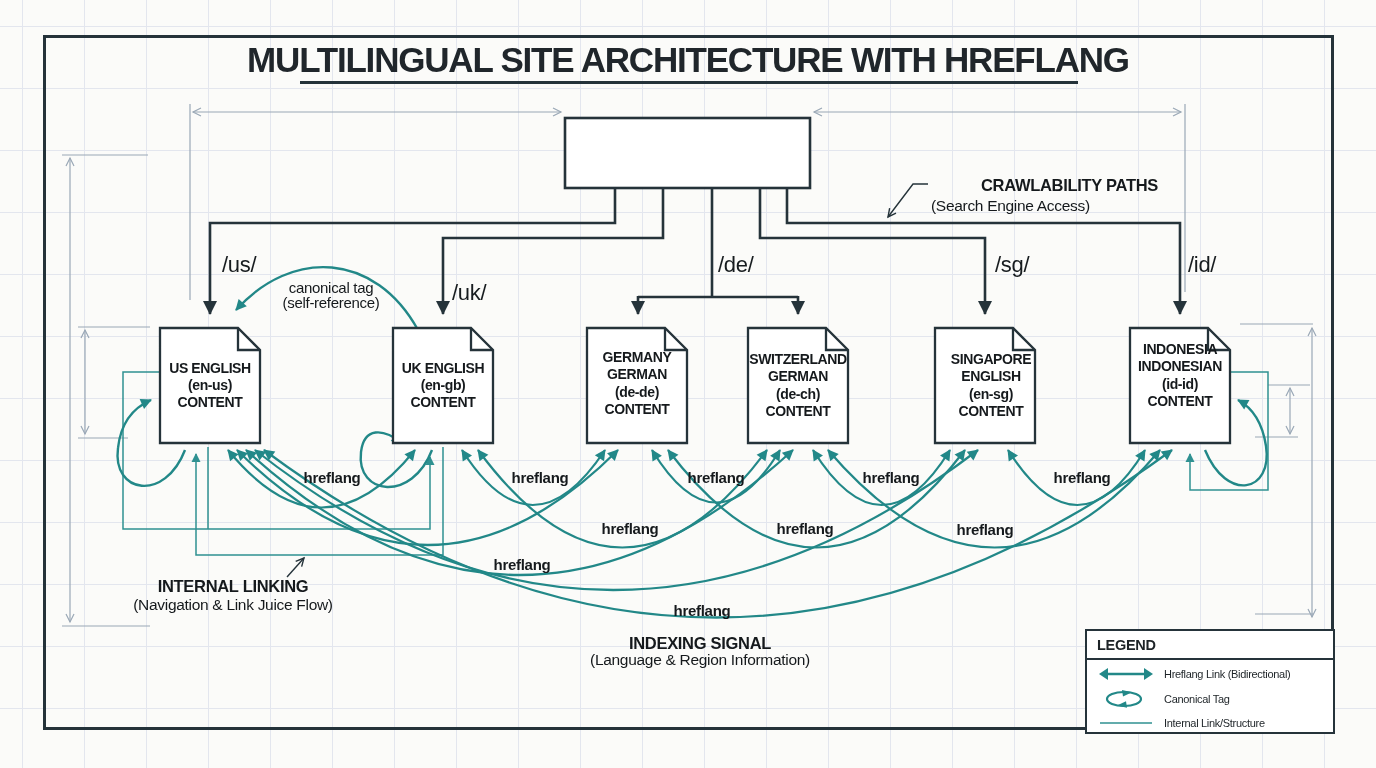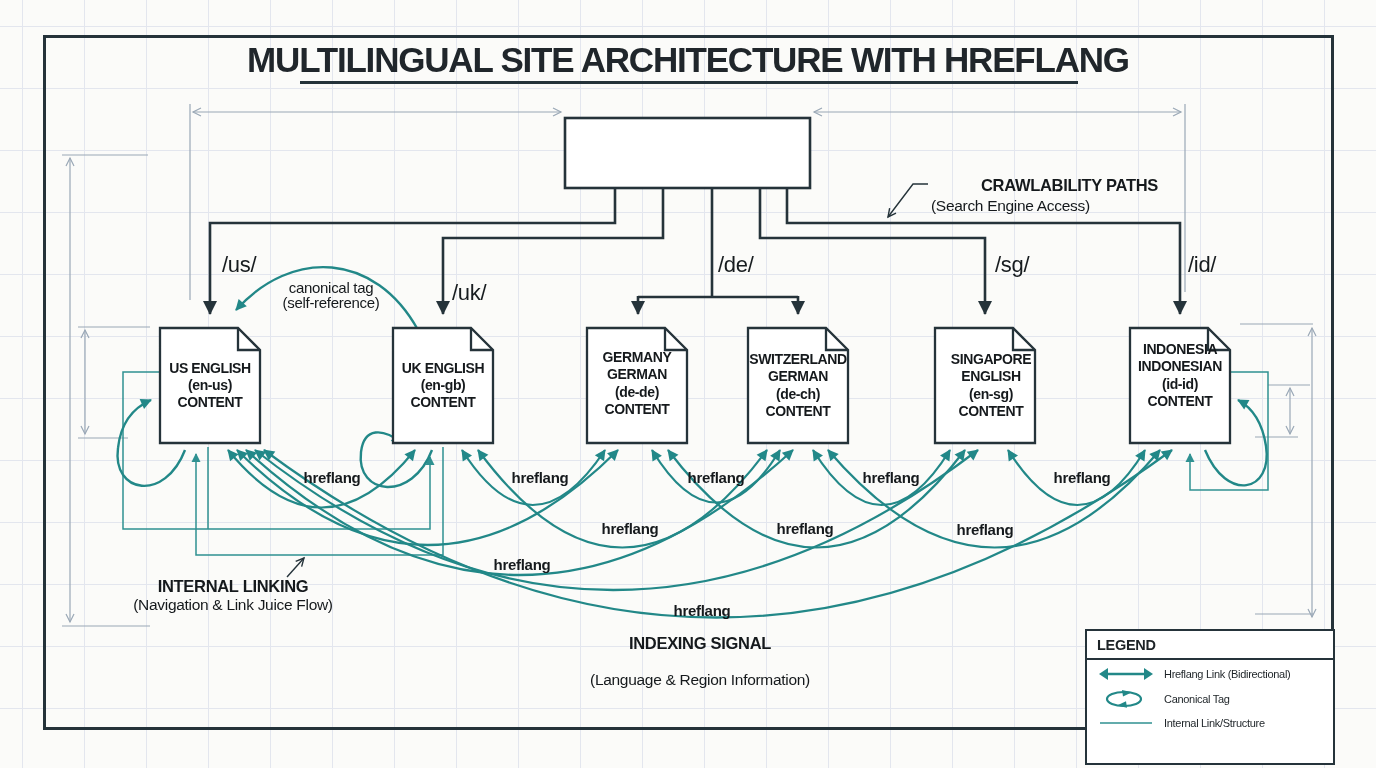--- a/index.html
+++ b/index.html
@@ -28,21 +28,21 @@
   .ann2{font-size:15.5px;font-weight:400;color:#15191c;}
   .canon-lbl{font-size:15px;font-weight:500;color:#15191c;}
   .boxtext{position:absolute;display:flex;flex-direction:column;align-items:center;
     justify-content:center;font-size:14px;font-weight:700;line-height:1.22;
     letter-spacing:-0.4px;text-align:center;color:#15191c;}
   .maintext{position:absolute;left:565px;top:118px;width:245px;height:70px;display:flex;
     flex-direction:column;align-items:center;justify-content:center;line-height:1.25;}
   .maintext .l1{font-size:21px;font-weight:700;letter-spacing:-0.5px;}
   .maintext .l2{font-size:16.5px;font-weight:400;}
   
-  .legend{position:absolute;left:1085px;top:629px;width:250px;height:136px;background:#ffffff;
+  .legend{position:absolute;left:1085px;top:629px;width:250px;height:105px;background:#ffffff;
     border:2.5px solid #25333a;box-sizing:border-box;}
   .legend-hdr{height:27px;border-bottom:2.5px solid #25333a;display:flex;align-items:center;
     padding-left:10px;font-size:14.5px;font-weight:700;letter-spacing:-0.3px;}
   .legend-body{display:flex;flex-direction:column;justify-content:space-around;height:70px;padding:3px 6px 3px 10px;}
   .legend-row{display:flex;align-items:center;gap:9px;}
   .legend-ic{width:58px;display:flex;justify-content:center;}
   .legend-txt{font-size:11px;font-weight:500;letter-spacing:-0.3px;}
 </style>
 </head>
 <body>
@@ -227,21 +227,21 @@
   <div class="lbl hreflang" style="left:630px;top:520px;">hreflang</div>
   <div class="lbl hreflang" style="left:805px;top:520px;">hreflang</div>
   <div class="lbl hreflang" style="left:985px;top:521px;">hreflang</div>
   <div class="lbl hreflang" style="left:522px;top:556px;">hreflang</div>
   <div class="lbl hreflang" style="left:702px;top:602px;">hreflang</div>
 
   <div class="lbl ann1 center" style="left:233px;top:577px;text-align:center;">INTERNAL LINKING</div>
   <div class="lbl ann2 center" style="left:233px;top:596px;">(Navigation &amp; Link Juice Flow)</div>
 
   <div class="lbl ann1 center" style="left:700px;top:634px;">INDEXING SIGNAL</div>
-  <div class="lbl ann2 center" style="left:700px;top:671px;">(Language &amp; Region Information)</div>
+  <div class="lbl ann2 center" style="left:700px;top:651px;">(Language &amp; Region Information)</div>
 
   <div class="legend">
     <div class="legend-hdr">LEGEND</div>
     <div class="legend-body">
       <div class="legend-row">
         <span class="legend-ic">
           <svg width="56" height="14" viewBox="0 0 56 14">
             <line x1="9" y1="7" x2="47" y2="7" stroke="#228888" stroke-width="2.4"></line>
             <path d="M10,1 L1,7 L10,13 Z" fill="#228888"></path>
             <path d="M46,1 L55,7 L46,13 Z" fill="#228888"></path>

